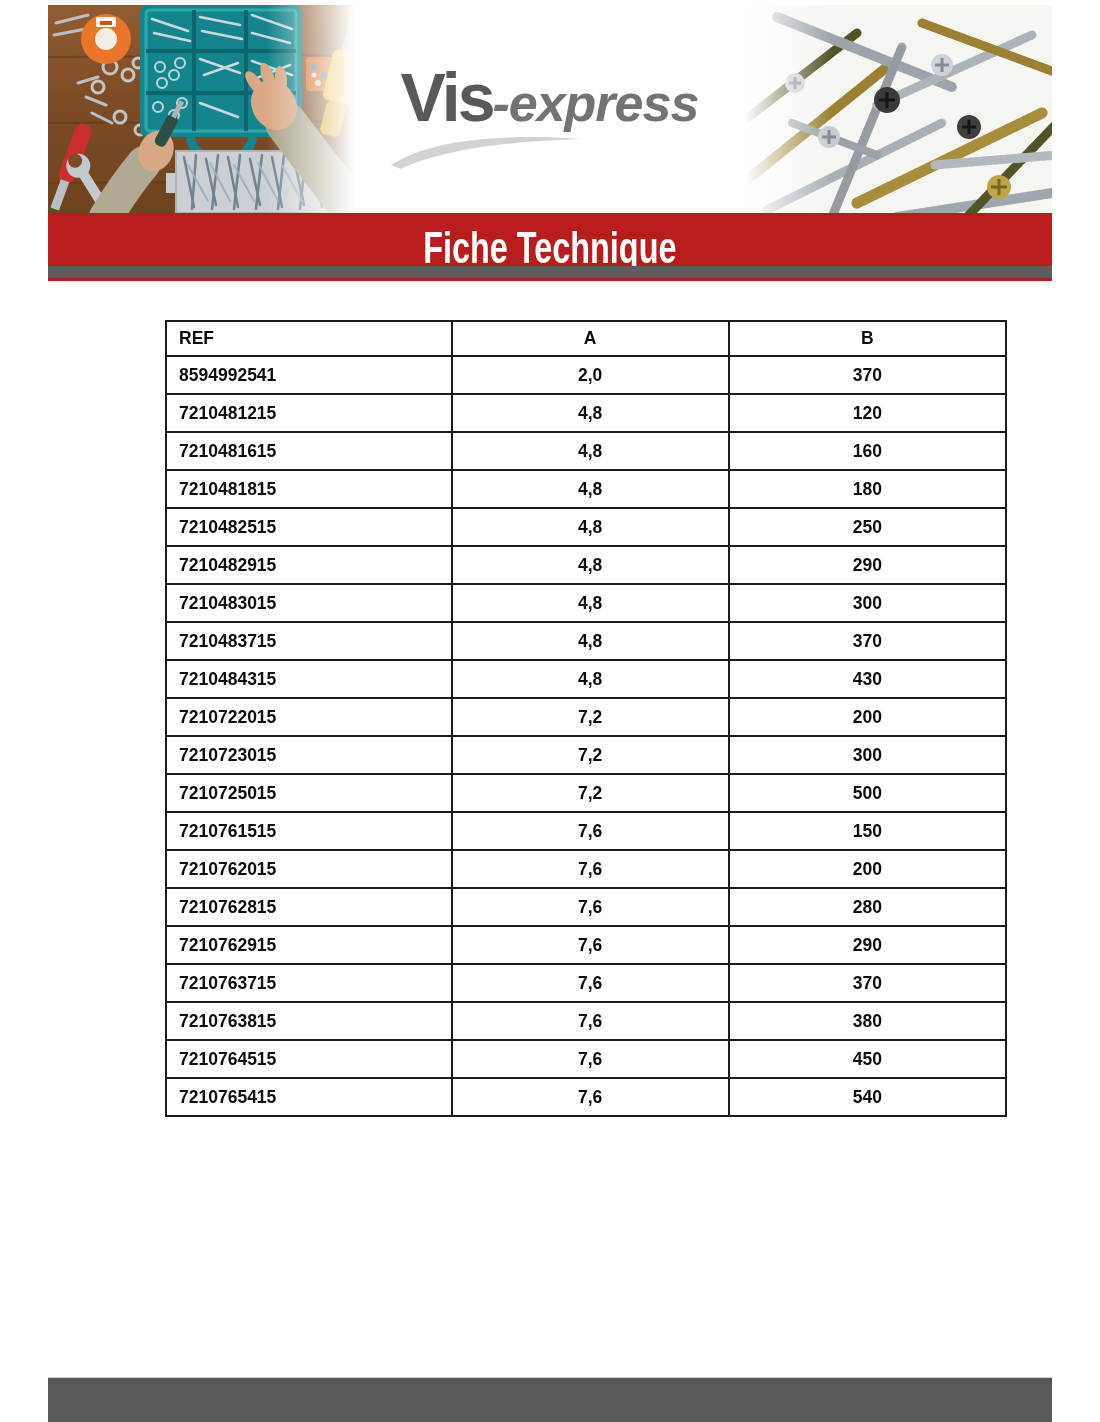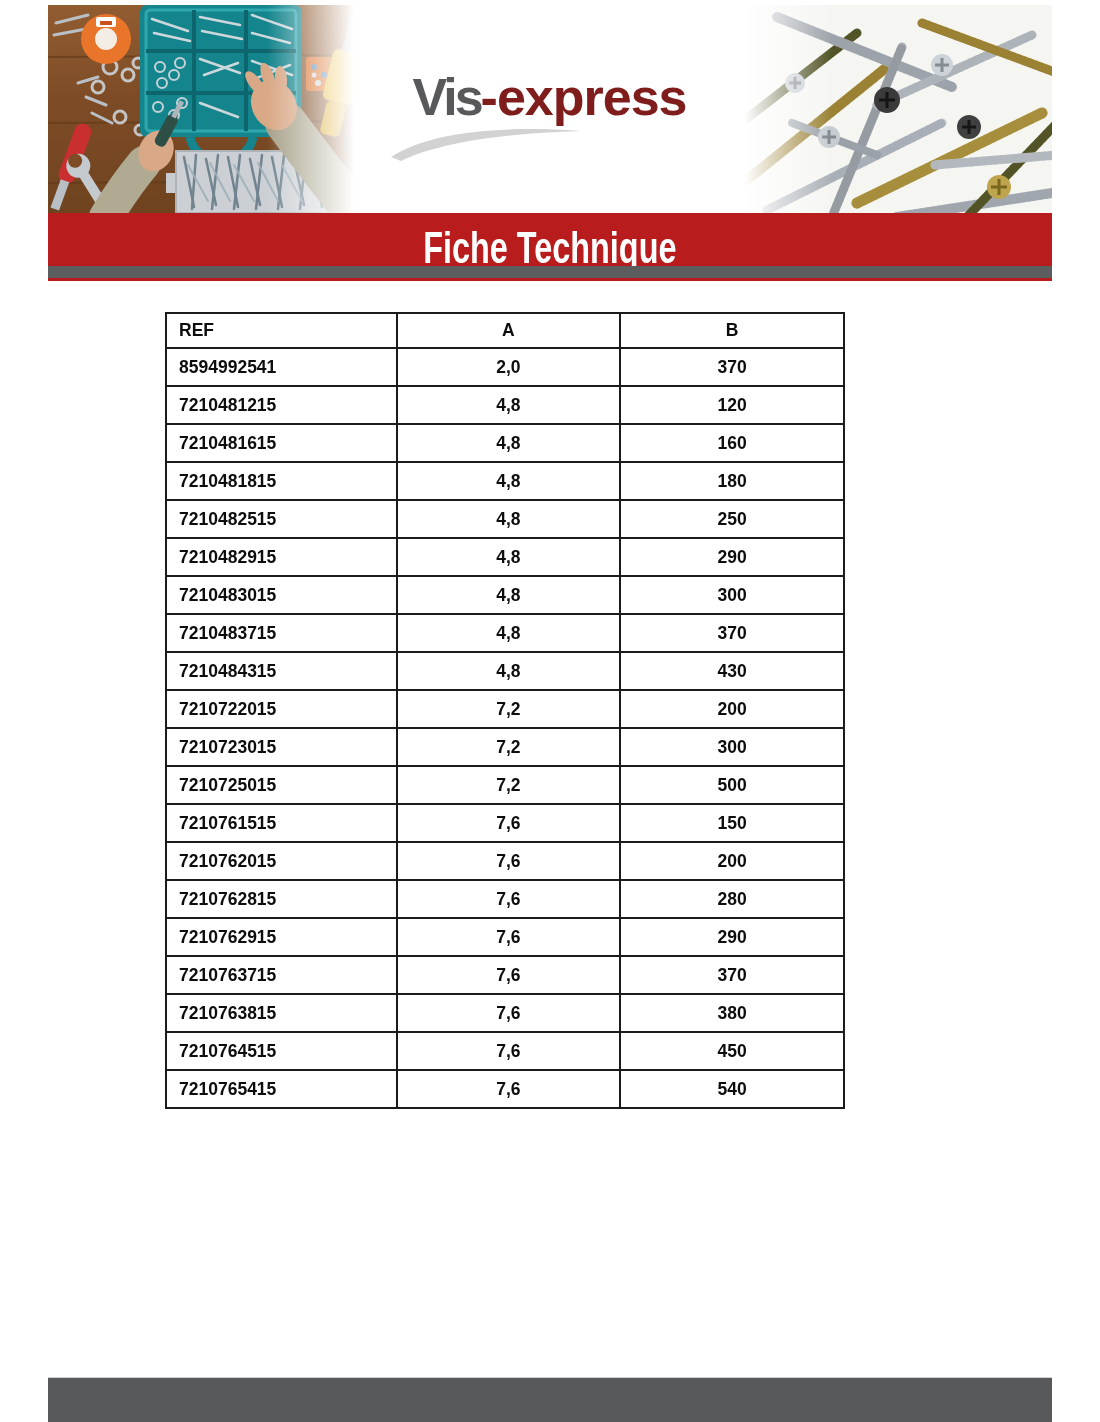--- a/index.html
+++ b/index.html
@@ -13,33 +13,33 @@
   .photo svg { display:block; width:100%; height:100%; }
   .photo-left { width:314px; }
   .photo-right { width:315px; }
   .fade-right { position:absolute; top:0; right:0; width:95px; height:100%;
                 background:linear-gradient(to right, rgba(255,255,255,0), #ffffff 92%); }
   .fade-left  { position:absolute; top:0; left:0; width:95px; height:100%;
                 background:linear-gradient(to left, rgba(255,255,255,0), #ffffff 92%); }
 
   .logo { flex:1 1 auto; display:flex; flex-direction:column; align-items:center; justify-content:center; padding-top:14px; }
   .logo-text { white-space:nowrap; line-height:1; }
-  .logo-vis { font-size:52px; font-weight:bold; color:#58595b; letter-spacing:-3px; }
-  .logo-express { font-size:52px; font-weight:bold; color:#7f1d1d; letter-spacing:-1px; }
+  .logo-vis { font-size:68px; font-weight:bold; color:#58595b; letter-spacing:-3px; }
+  .logo-express { font-size:52px; font-weight:bold; font-style:italic; color:#737373; letter-spacing:-1px; }
   .swoosh { width:205px; height:38px; margin-top:0px; transform:translateX(-62px); }
 
   
   .banner { position:absolute; top:213px; left:48px; width:1004px; height:68px; background:#b91c1c;
             display:flex; align-items:center; justify-content:center; }
   .banner-title { display:inline-block; color:#ffffff; font-weight:bold; font-size:45px; line-height:1;
                   letter-spacing:0px; transform:scaleX(0.72); white-space:nowrap; }
   .gray-bar { position:absolute; top:266px; left:48px; width:1004px; height:12px; background:#5c5d5f; }
 
   
-  table.spec { position:absolute; top:312px; left:165px; width:680px; border-collapse:collapse;
+  table.spec { position:absolute; top:320px; left:165px; width:842px; border-collapse:collapse;
                table-layout:fixed;border-radius:21px; }
   table.spec col.c-ref { width:34%; }
   table.spec col.c-a   { width:33%; }
   table.spec col.c-b   { width:33%; }
   table.spec th, table.spec td {
       border:2px solid #1b1b1b; font-weight:bold; font-size:17.5px; color:#0d0d0d;
       background:#ffffff; }
   table.spec th { height:35px; }
   table.spec td { height:38px; }
   .cell-left { text-align:left; padding-left:12px; }

